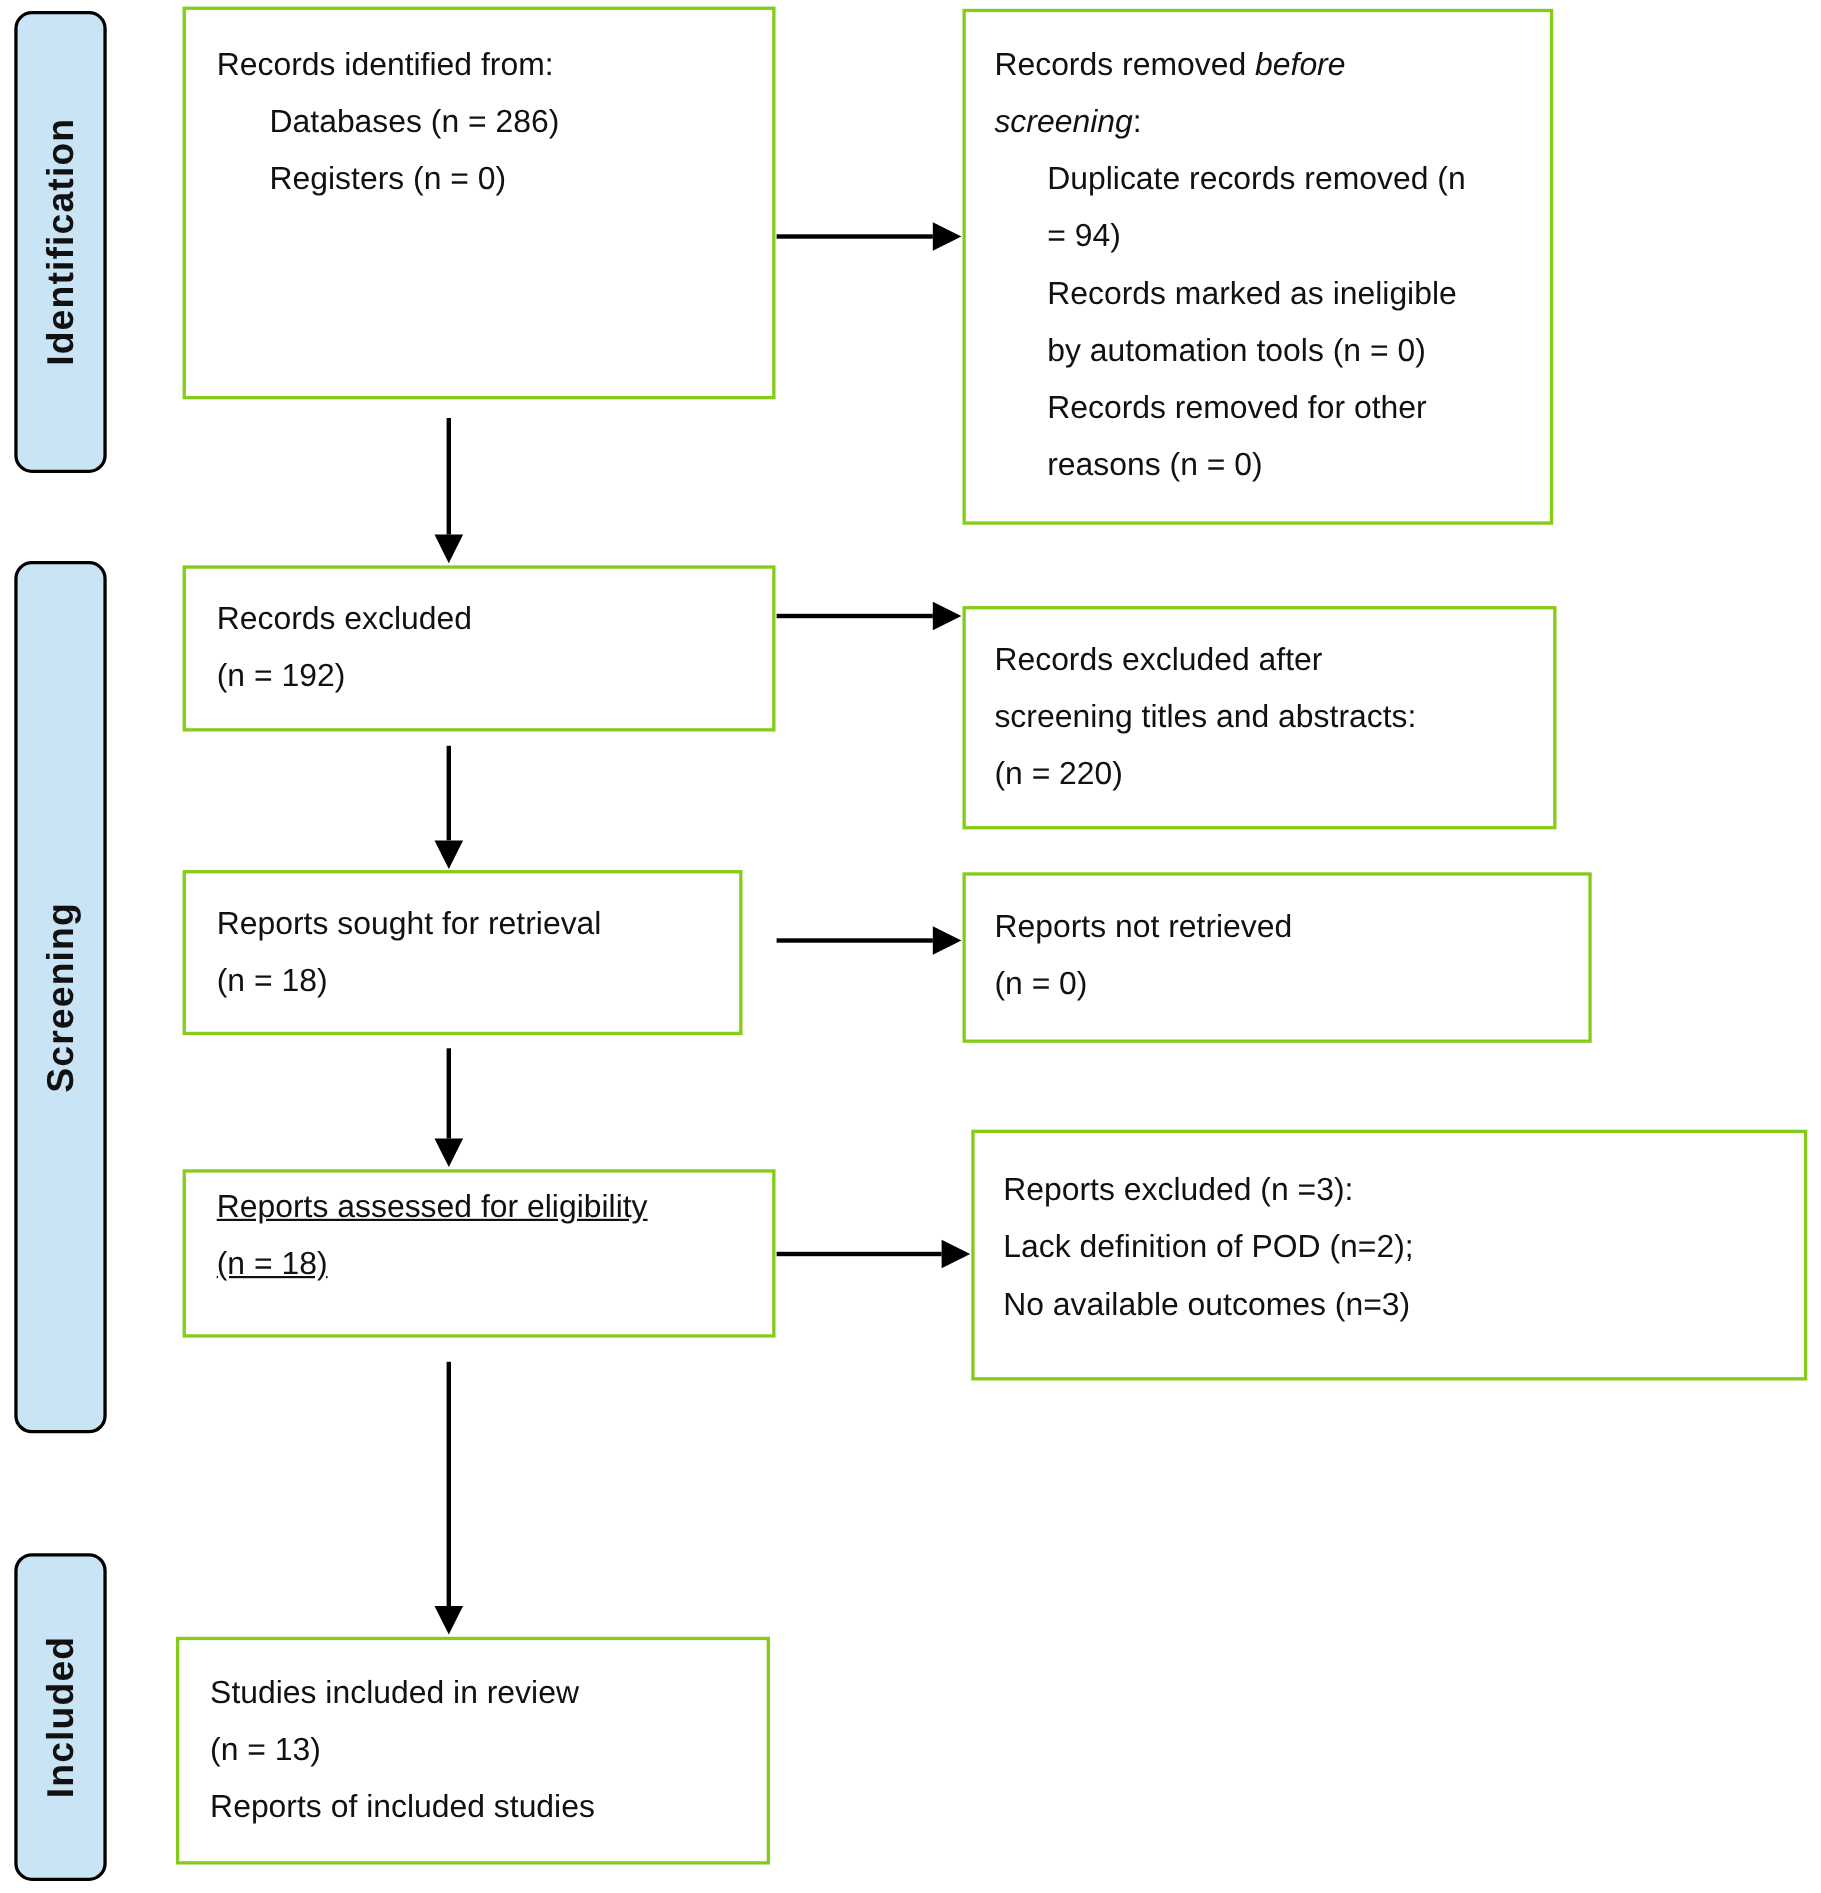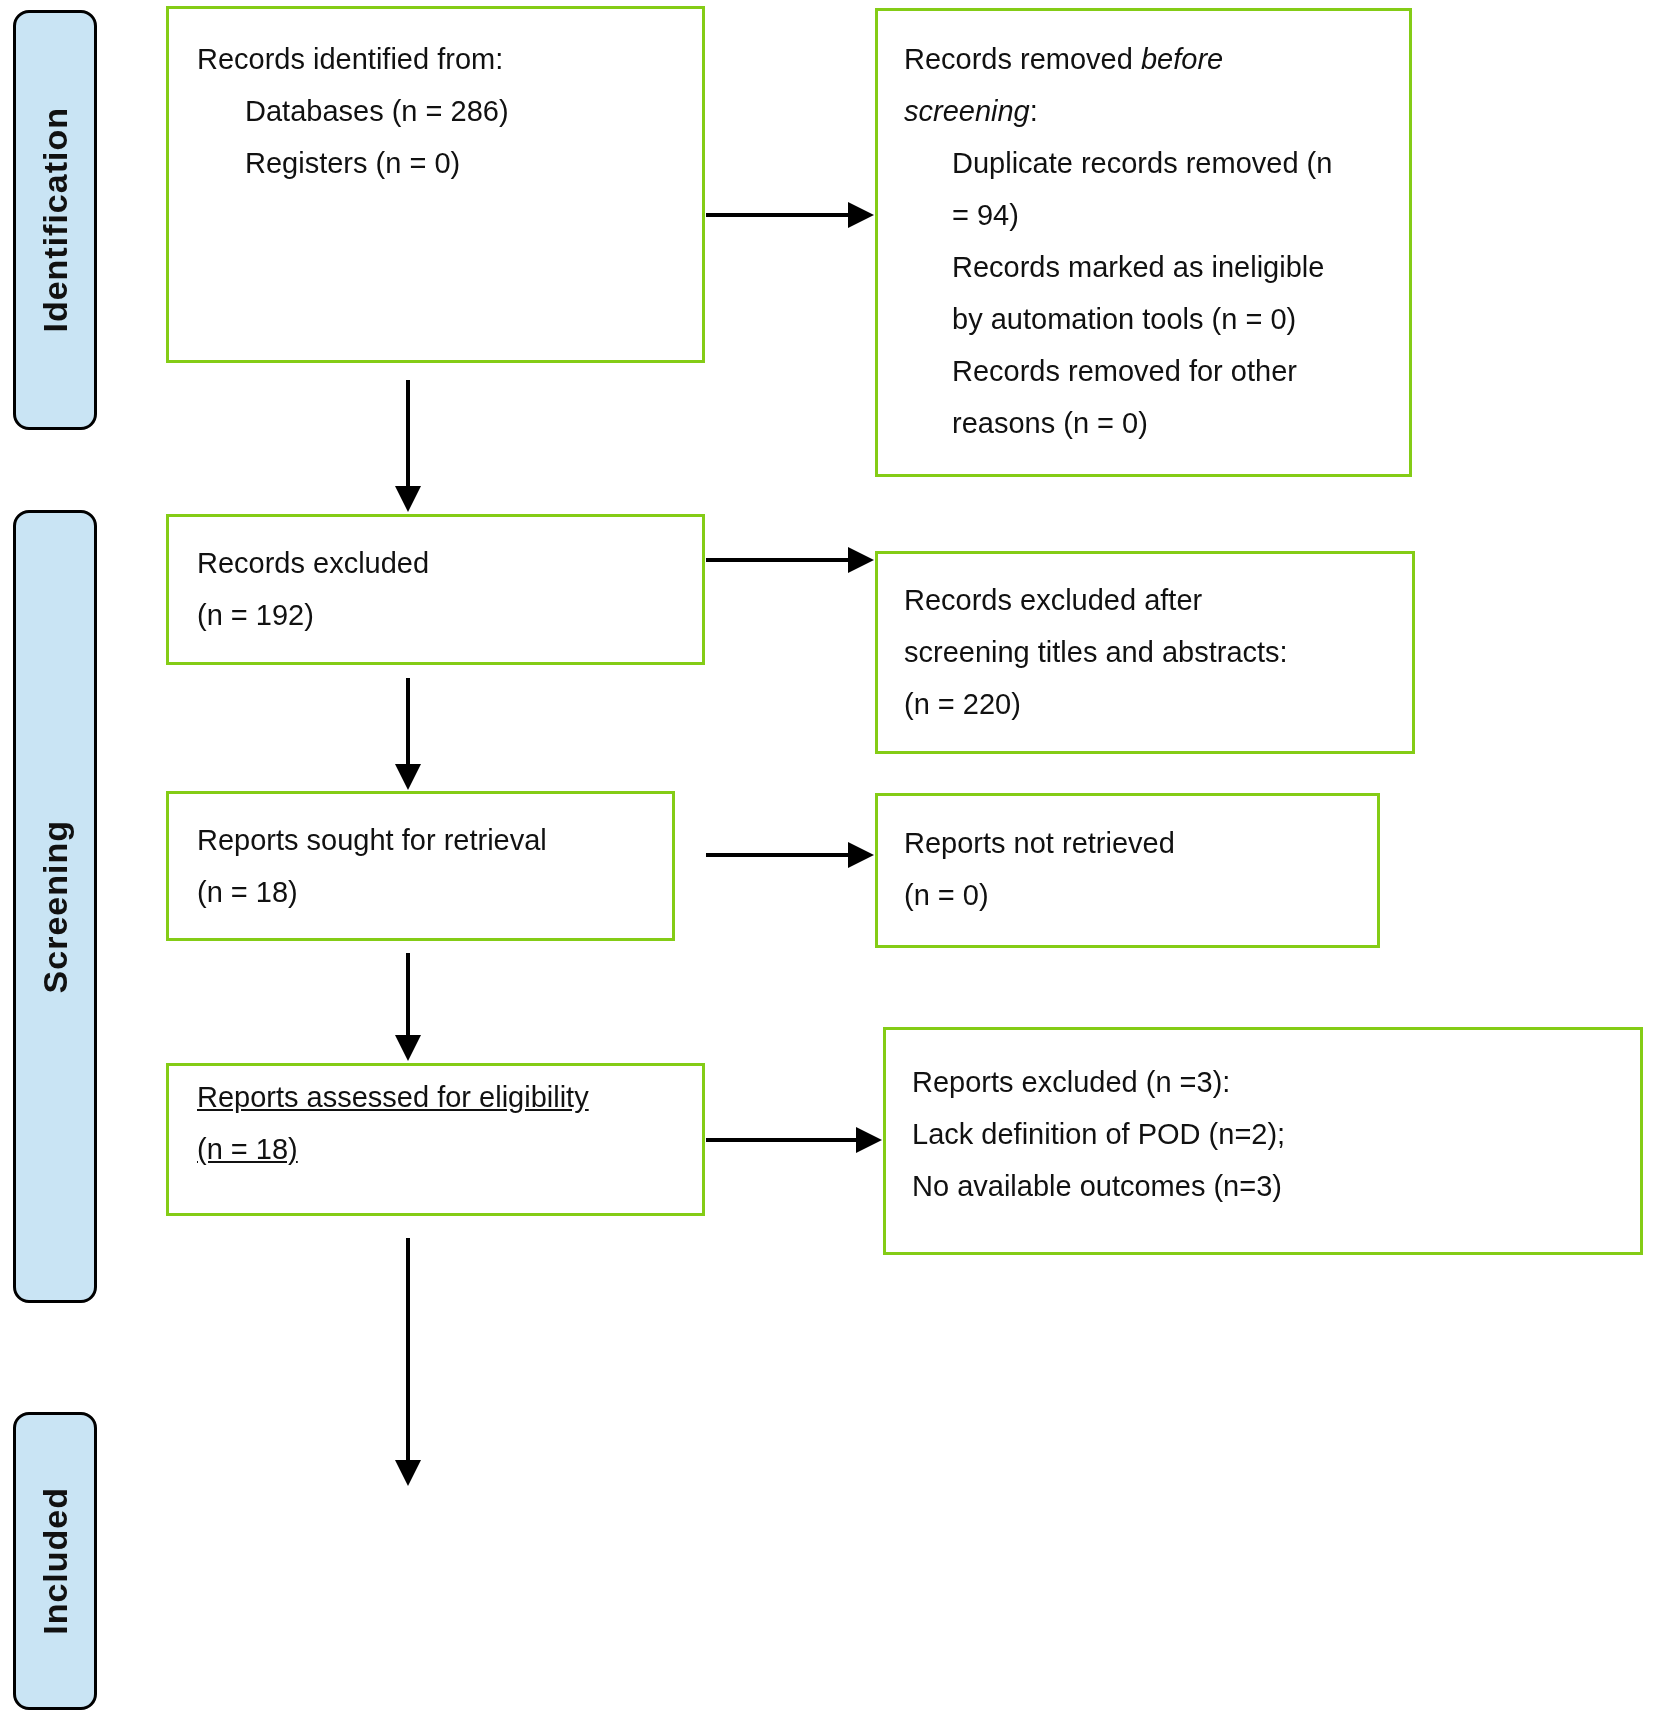--- a/index.html
+++ b/index.html
@@ -79,21 +79,21 @@
   #stage-included{top:1412px;height:298px;}
 
   #box-identified{left:166px;top:6px;width:539px;height:357px;padding:24px 16px 0 28px;}
   #box-screened{left:166px;top:514px;width:539px;height:151px;padding:20px 16px 0 28px;}
   #box-sought{left:166px;top:791px;width:509px;height:150px;padding:20px 16px 16px 28px;}
   #box-assessed{left:166px;top:1063px;width:539px;height:153px;padding:5px 16px 0 28px;text-decoration:underline;}
   #box-included{left:160px;top:1488px;width:540px;height:207px;padding:22px 16px 0 28px;}
 
   #box-removed{left:875px;top:8px;width:537px;height:469px;padding:22px 14px 0 26px;}
   #box-excluded-screening{left:875px;top:512px;width:540px;height:203px;padding:20px 14px 0 26px;margin-top:39px;}
-  #box-not-retrieved{left:875px;top:793px;width:505px;height:155px;padding:21px 14px 0 26px;}
+  #box-not-retrieved{left:875px;top:793px;width:572px;height:155px;padding:21px 14px 0 26px;}
   #box-excluded-reports{left:883px;top:1027px;width:760px;height:228px;padding:26px 14px 0 26px;}
 
   #arrow-v1{left:394px;top:380px;height:132px;}
   #arrow-v2{left:394px;top:678px;height:112px;}
   #arrow-v3{left:394px;top:953px;height:108px;}
   #arrow-v4{left:394px;top:1238px;height:248px;}
 
   #arrow-h1{left:706px;top:201px;width:168px;}
   #arrow-h2{left:706px;top:546px;width:168px;}
   #arrow-h3{left:706px;top:841px;width:168px;}
@@ -128,20 +128,25 @@
   <div class="box" id="box-sought">
     <div class="line">Reports sought for retrieval</div>
     <div class="line">(n = 18)</div>
   </div>
 
   <div class="box" id="box-assessed">
     <div class="line">Reports assessed for eligibility</div>
     <div class="line">(n = 18)</div>
   </div>
 
+  <div class="box" id="box-included">
+    <div class="line">Studies included in review</div>
+    <div class="line">(n = 13)</div>
+    <div class="line">Reports of included studies</div>
+  </div>
 
   <div class="box" id="box-removed">
     <div class="line"><span>Records removed </span><span class="it">before</span></div>
     <div class="line"><span class="it">screening</span><span>:</span></div>
     <div class="line indent">Duplicate records removed (n</div>
     <div class="line indent">= 94)</div>
     <div class="line indent">Records marked as ineligible</div>
     <div class="line indent">by automation tools (n = 0)</div>
     <div class="line indent">Records removed for other</div>
     <div class="line indent">reasons (n = 0)</div>

